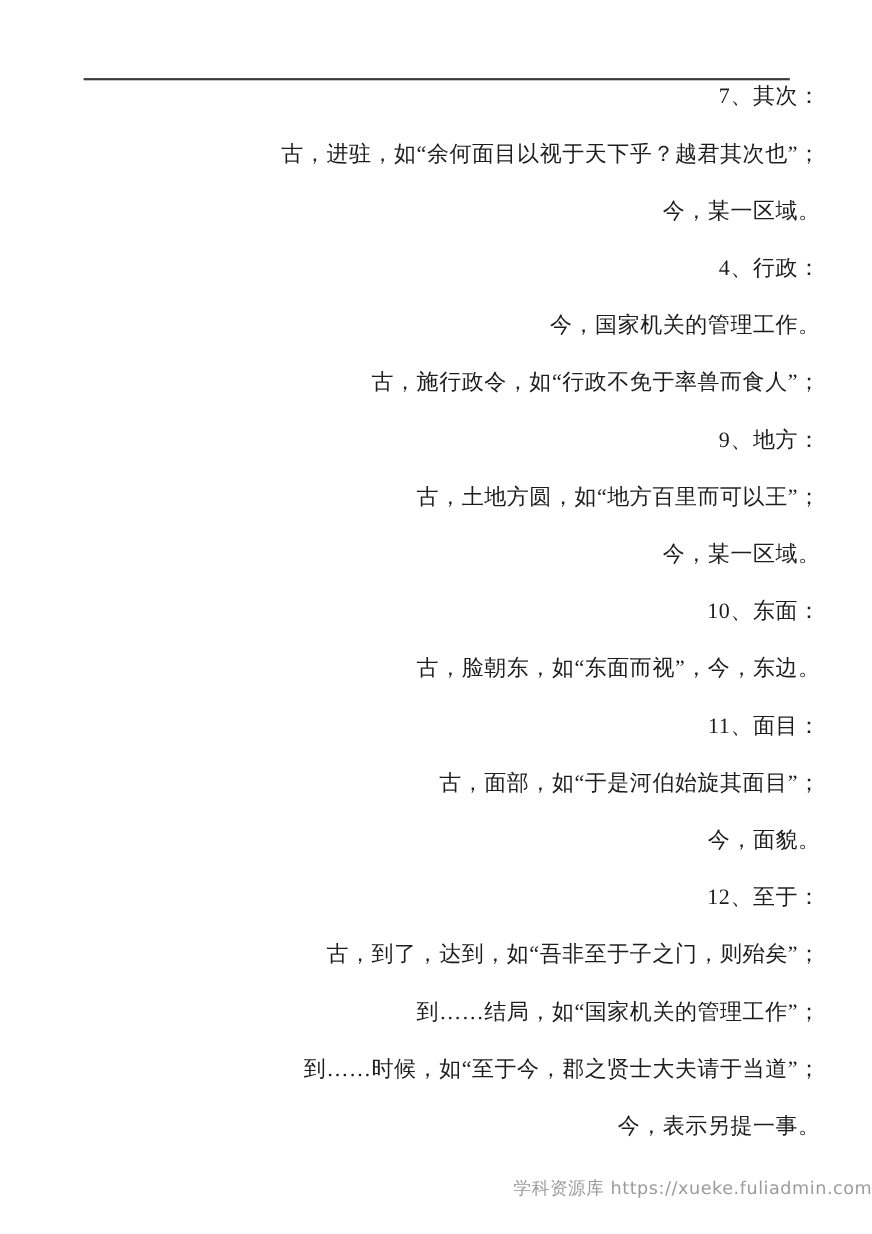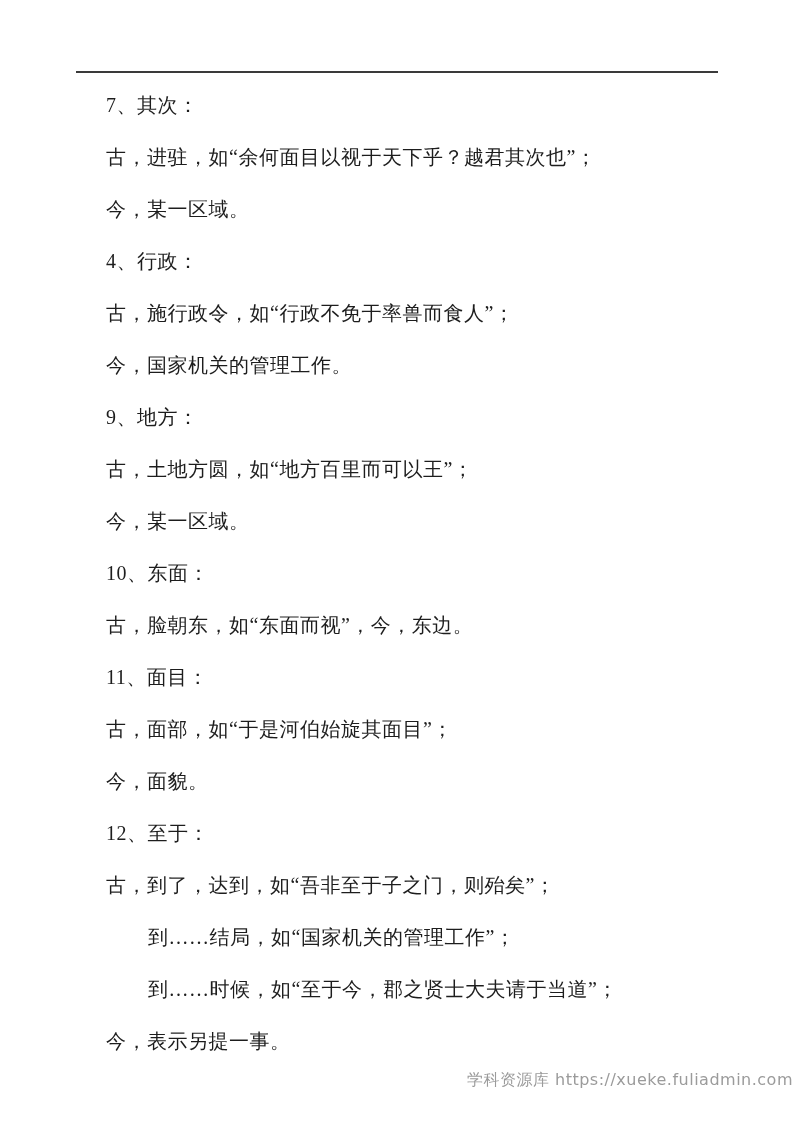--- a/index.html
+++ b/index.html
@@ -20,22 +20,23 @@
     position: absolute;
     left: 76px;
     top: 71px;
     width: 642px;
     height: 2px;
     background: #3a3a3a;
   }
   .content {
     position: absolute;
     left: 106px;
-    top: 79px;
+    top: 62px;
     width: 640px;
+    text-align: right;
   }
   .line {
     font-size: 20px;
     line-height: 52px;
     color: #1d1d1d;
     white-space: nowrap;
     letter-spacing: 0.5px;
   }
   .line.indent {
     padding-left: 42px;
@@ -56,22 +57,22 @@
 </head>
 <body>
 
 <div class="page">
   <div class="header-rule"></div>
   <div class="content" id="lines">
       <div class="line">7、其次：</div>
       <div class="line">古，进驻，如“余何面目以视于天下乎？越君其次也”；</div>
       <div class="line">今，某一区域。</div>
       <div class="line">4、行政：</div>
+      <div class="line">今，国家机关的管理工作。</div>
       <div class="line">古，施行政令，如“行政不免于率兽而食人”；</div>
-      <div class="line">今，国家机关的管理工作。</div>
       <div class="line">9、地方：</div>
       <div class="line">古，土地方圆，如“地方百里而可以王”；</div>
       <div class="line">今，某一区域。</div>
       <div class="line">10、东面：</div>
       <div class="line">古，脸朝东，如“东面而视”，今，东边。</div>
       <div class="line">11、面目：</div>
       <div class="line">古，面部，如“于是河伯始旋其面目”；</div>
       <div class="line">今，面貌。</div>
       <div class="line">12、至于：</div>
       <div class="line">古，到了，达到，如“吾非至于子之门，则殆矣”；</div>

